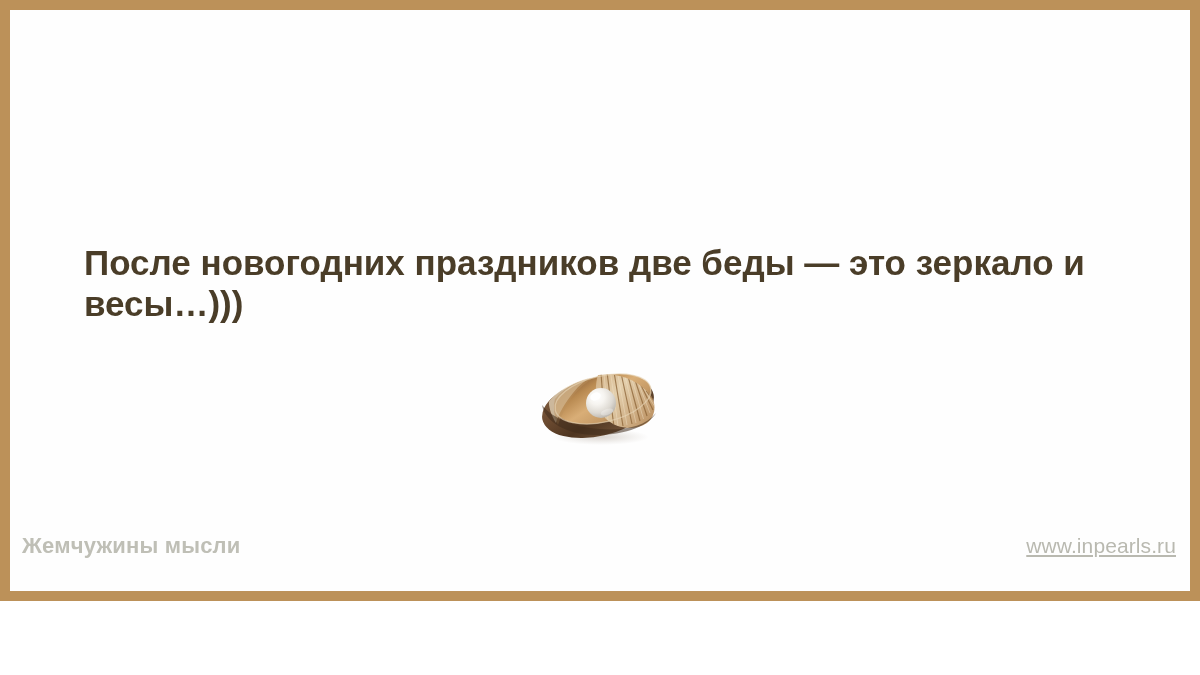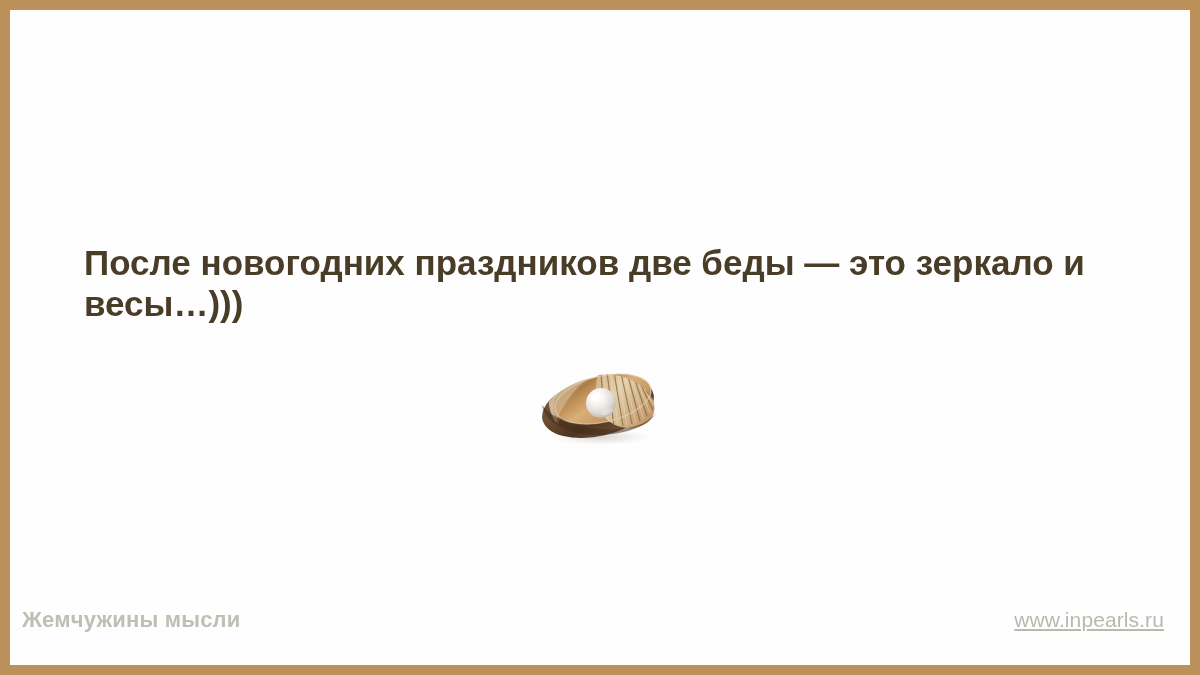--- a/index.html
+++ b/index.html
@@ -12,21 +12,21 @@
   body {
     width: 1200px;
     height: 675px;
     overflow: hidden;
     font-family: "Liberation Sans", sans-serif;
   }
 
   .card {
     position: relative;
     width: 1200px;
-    height: 675px;
+    height: 601px;
     background: #fefefe;
     border: 10px solid #bc9159;
     overflow: hidden;
   }
 
   
   .quote-block {
     position: absolute;
     left: 74px;          
     top: 232px;          
@@ -50,21 +50,21 @@
     top: 355px;    
     width: 130px;
     height: 82px;
   }
   .shell-svg { display: block; width: 130px; height: 82px; }
 
   
   .footer {
     position: absolute;
     left: 0;
-    right: 12px;
+    right: 0;
     bottom: 10px;
     height: 56px;
   }
   .site-name {
     position: absolute;
     left: 12px;
     top: 8px;
     font-family: "Liberation Sans", sans-serif;
     font-size: 22px;
     font-weight: bold;

